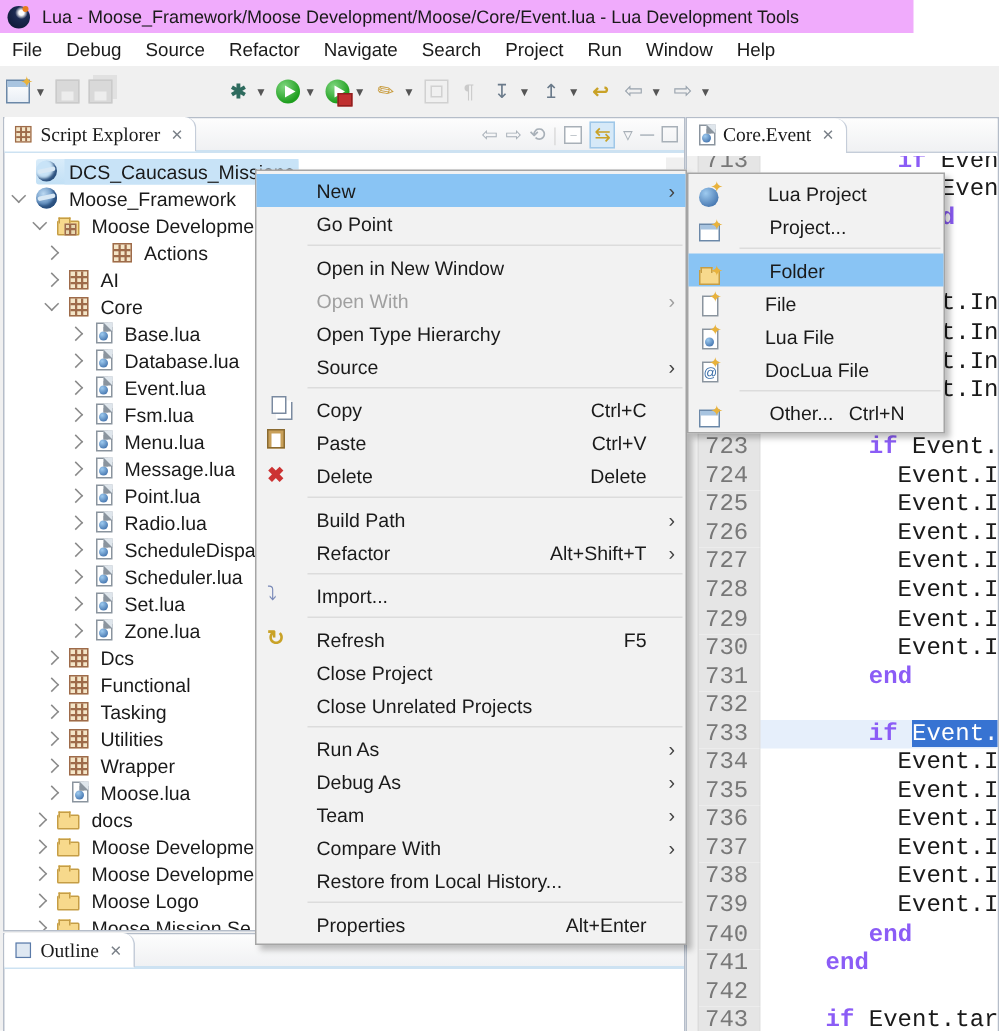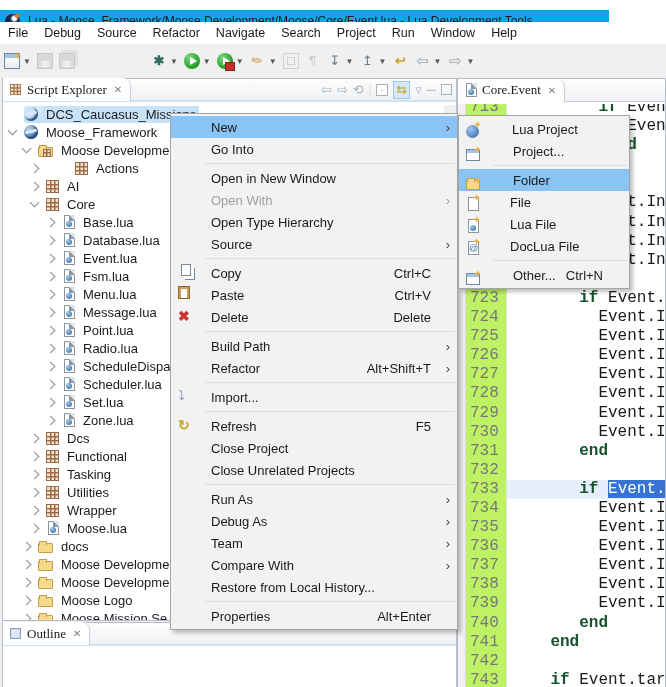--- a/index.html
+++ b/index.html
@@ -1,19 +1,19 @@
 <!DOCTYPE html>
 <html><head>
 <meta charset="utf-8">
 <style>
   * { margin:0; padding:0; box-sizing:border-box; }
   html,body { width:666px; height:687px; overflow:hidden; background:#fff;
     font-family:"Liberation Sans", sans-serif; color:#1a1a1a; }
   
-  .titlebar { position:absolute; left:0; top:10px; width:609px; height:22px; background:#0ea5e9;
+  .titlebar { position:absolute; left:0; top:0; width:609px; height:22px; background:#f0abfc;
     display:flex; align-items:center; font-size:12px; }
   .appicon { width:15px; height:15px; border-radius:50%; margin:0 8px 0 5px;
     background:radial-gradient(circle at 62% 30%, #fff 0 12%, #1c2a52 30%, #0d1733 90%); position:relative;}
   .appicon:after{content:""; position:absolute; right:1px; top:0; width:4px; height:4px; border-radius:50%; background:#e87b1e;}
   .menubar { position:absolute; left:0; top:22px; width:666px; height:22px; background:#fff;
     display:flex; align-items:center; font-size:12.5px; }
   .menubar .mi { padding:3px 8px; cursor:default; }
   .toolbar { position:absolute; left:0; top:44px; width:666px; height:34px; background:#f0f0f0;
     display:flex; align-items:center; }
   .tbtn { display:inline-flex; align-items:center; height:24px; padding:0 2px; margin-left:2px; }
@@ -85,24 +85,24 @@
   .tlabel { padding:1px 3px; }
   .sel .tlabel, .sel .ti-wrap { background:#c8e3f7; }
   .sel { background:linear-gradient(#d9ecfa,#c2e0f5); width:fit-content; border-radius:2px; }
   .vscroll { position:absolute; right:0; top:26px; width:12px; bottom:0; background:#f0f0f0; text-align:center; }
   .vscroll:before { content:"▲"; font-size:7px; color:#8a949e; line-height:12px; }
   
   .edbody { position:absolute; left:0; top:25px; right:0; bottom:0; background:#fff; overflow:hidden; }
   .ruler { position:absolute; left:0; top:0; width:8px; bottom:0; background:#f0f0f0; border-right:1px solid #dcdcdc; }
   .code { position:absolute; left:8px; top:-6px; right:0; font-family:"Liberation Mono", monospace; font-size:16px; }
   .codeline { display:flex; height:19.1px; line-height:19.1px; white-space:pre; }
-  .lnum { width:40px; flex:none; color:#787878; padding-left:4px; background:#bef264; }
+  .lnum { width:40px; flex:none; color:#787878; padding-left:4px; background:#e5e5e5; }
   .ltext { flex:1; border-left:1px solid #e0e0e0; padding-left:5px; }
   .current .ltext { background:#e6effb; }
-  .kw { color:#14532d; font-weight:bold; }
+  .kw { color:#8b5cf6; font-weight:bold; }
   .selcode { background:#3773d2; color:#fff; }
   
   .cmenu { position:absolute; background:#f2f2f2; border:1px solid #a5a5a5; box-shadow:3px 3px 4px rgba(0,0,0,.25);
     font-size:13px; padding:2px 0; z-index:10; }
   .mrow { height:22px; display:flex; align-items:center; position:relative; padding-right:8px; }
   .mrow.hl { background:#89c4f4; }
   .micon { width:17px; height:17px; position:absolute; left:7px; top:2px; }
   .mlabel { margin-left:40px;text-align:right; }
   .mshort { margin-left:auto; padding-right:18px; }
   .marrow { position:absolute; right:7px; color:#444; font-size:13px; }
@@ -487,21 +487,21 @@
     </div>
   </div>
 </div>
 
 <div class="cmenu" style="left:170px; top:113px; width:288px;">
     <div class="mrow hl">
       <span class="mlabel">New</span>
       <span class="marrow">›</span>
     </div>
     <div class="mrow">
-      <span class="mlabel">Go Into</span>
+      <span class="mlabel">Go Point</span>
     </div>
     <hr class="msep">
     <div class="mrow">
       <span class="mlabel">Open in New Window</span>
     </div>
     <div class="mrow disabled">
       <span class="mlabel">Open With</span>
       <span class="marrow">›</span>
     </div>
     <div class="mrow">

